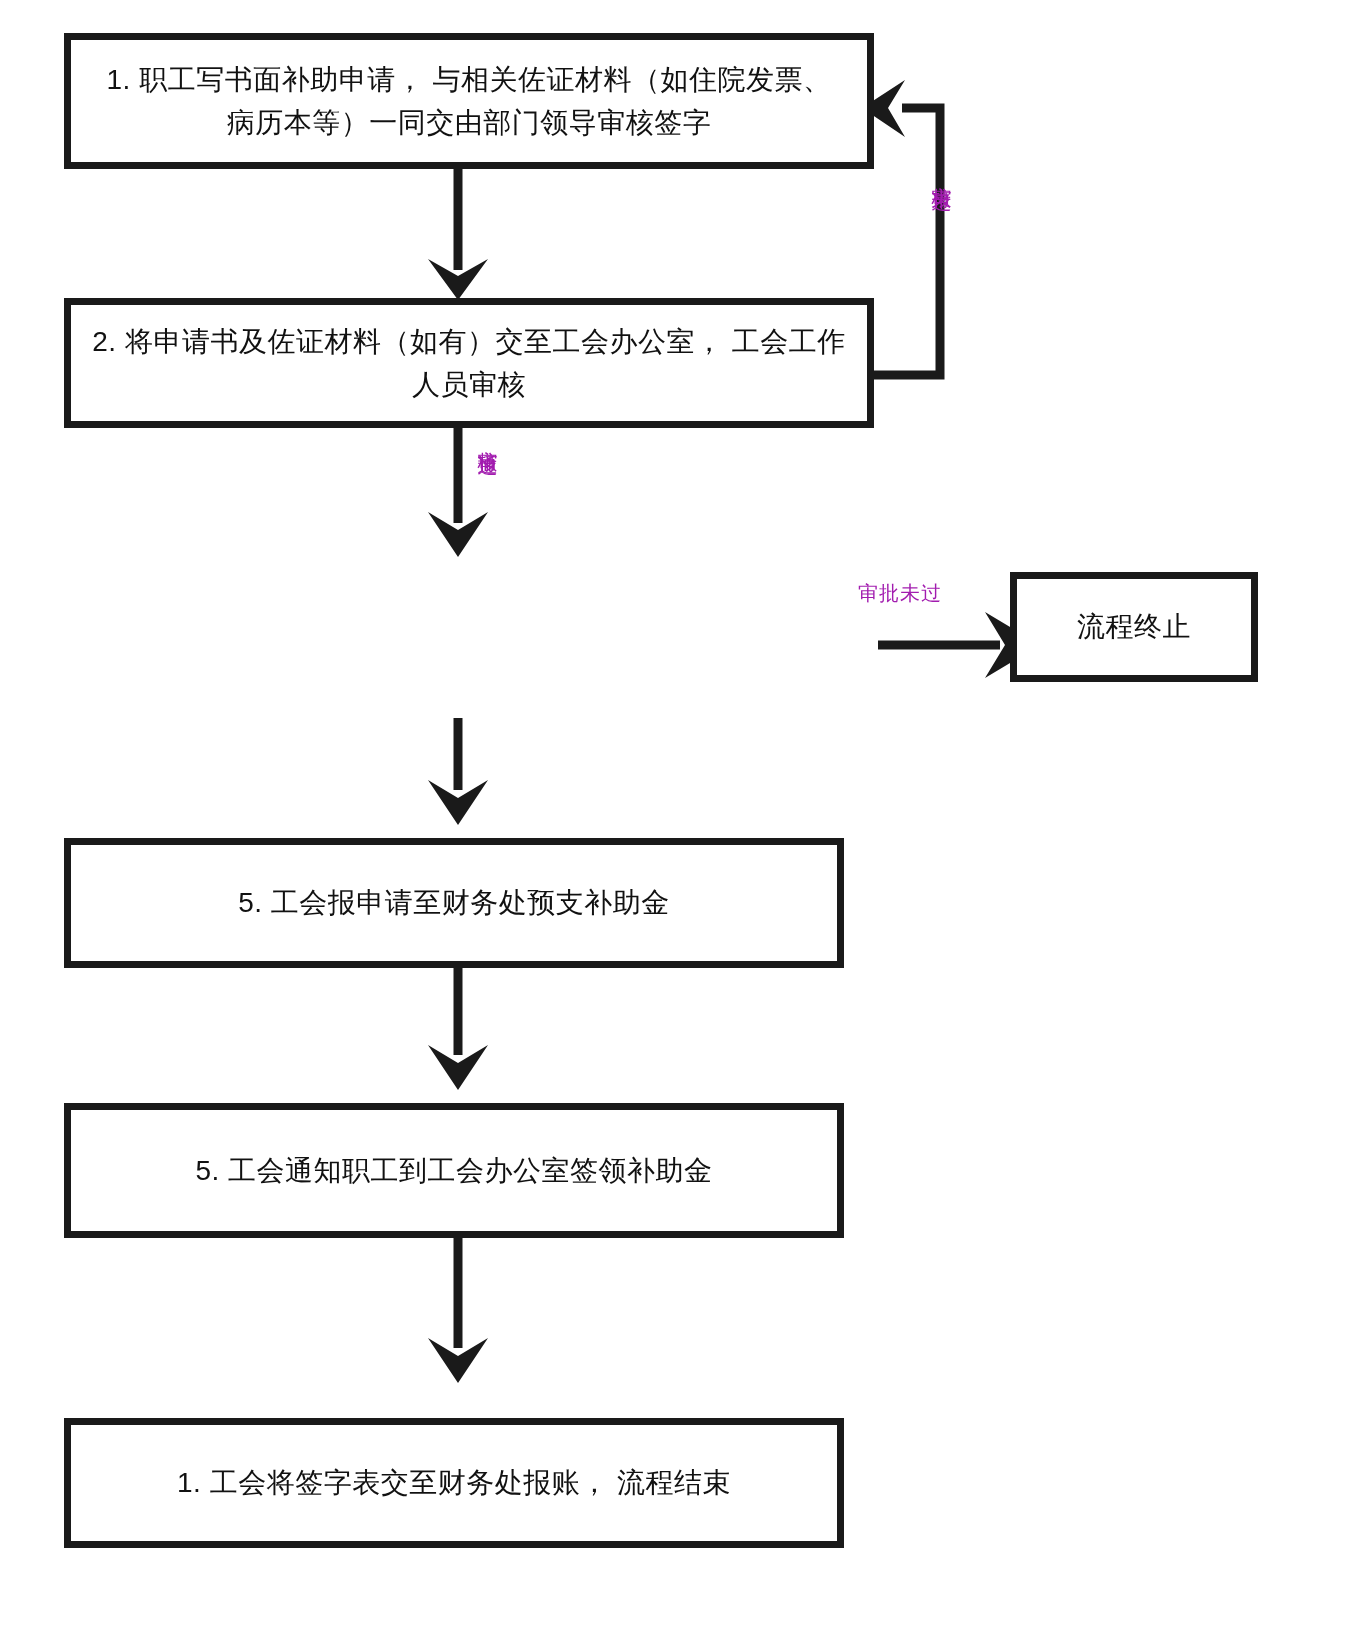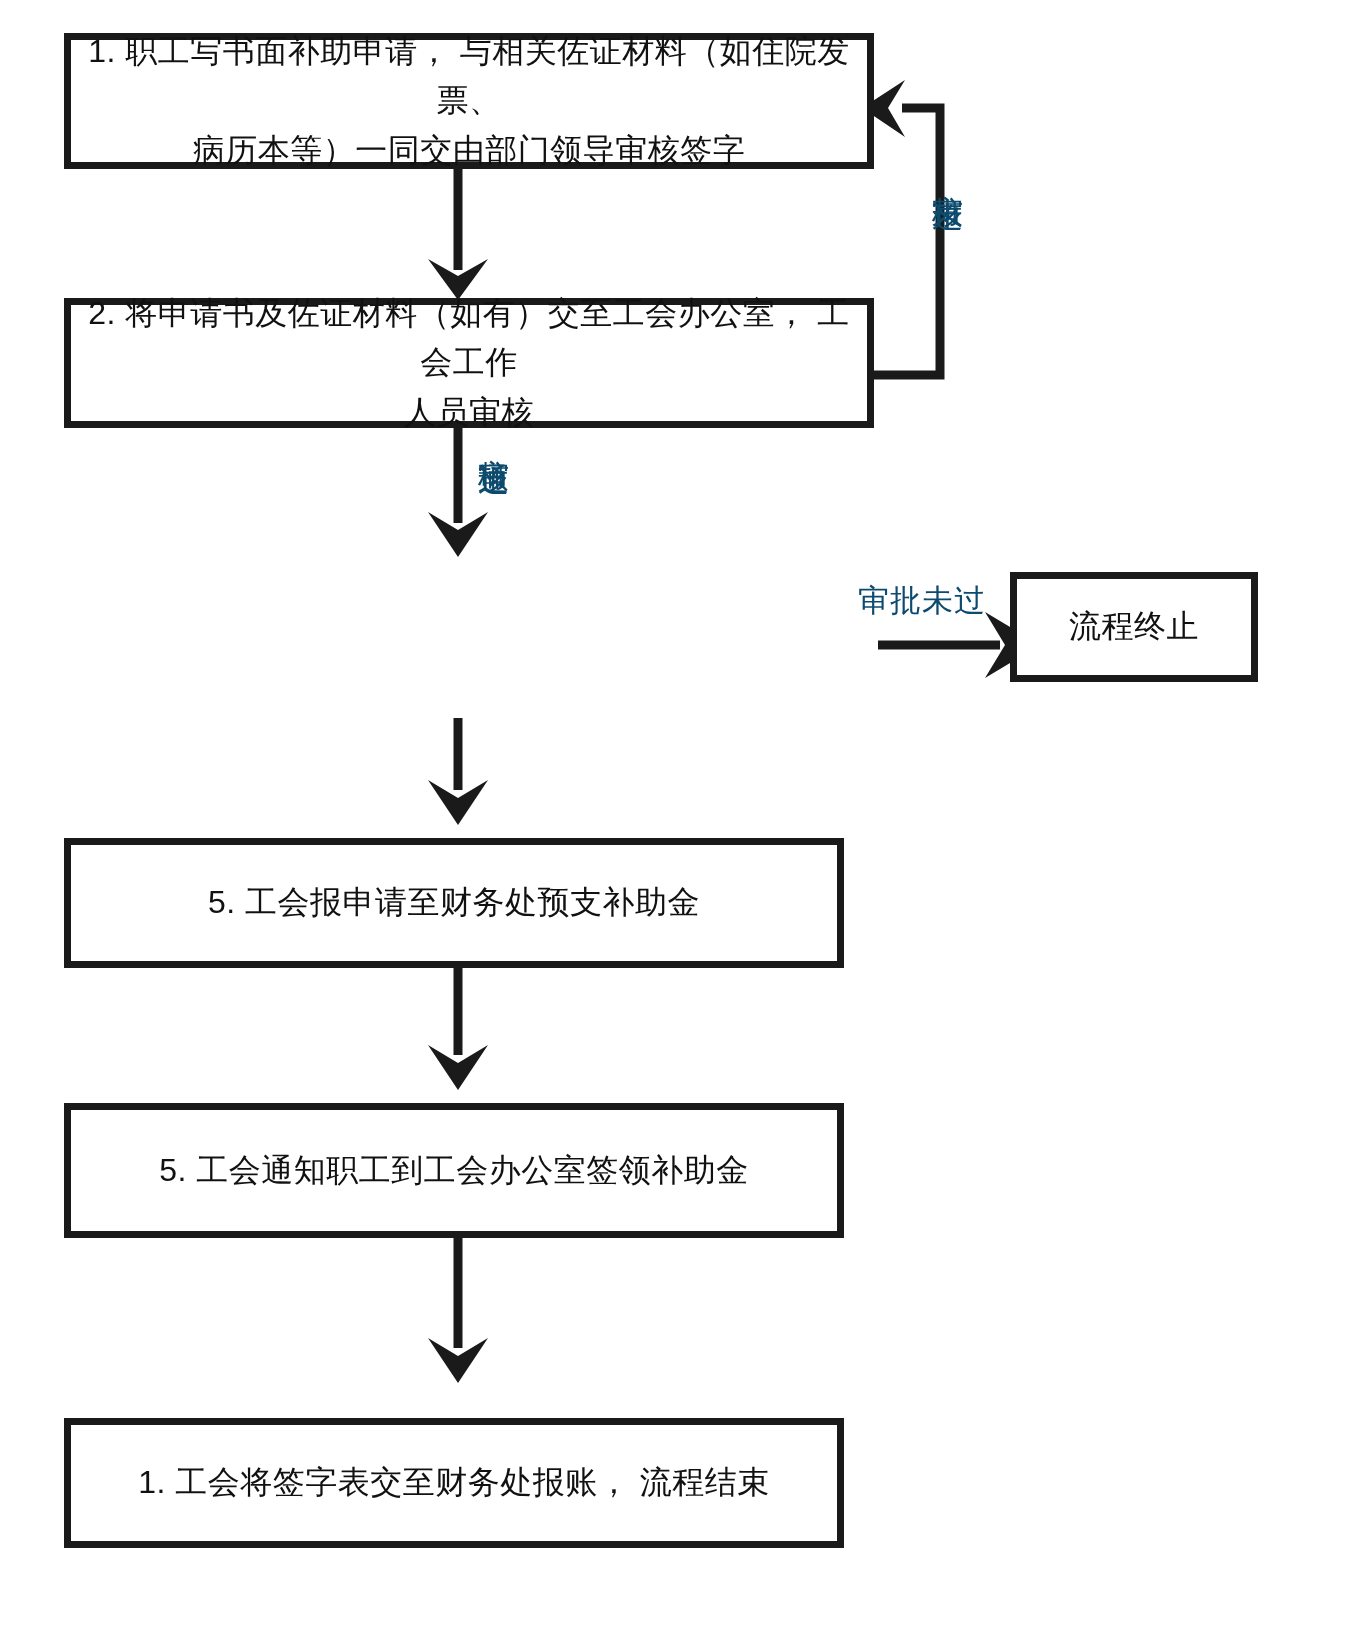--- a/index.html
+++ b/index.html
@@ -21,32 +21,32 @@
     position: absolute;
     box-sizing: border-box;
     border: 7px solid #1a1a1a;
     background: #ffffff;
     display: flex;
     align-items: center;
     justify-content: center;
     text-align: center;
   }
   .node-text {
-    font-size: 32px;
+    font-size: 28px;
     line-height: 1.55;
     color: #111111;
     font-weight: 500;
     letter-spacing: 0.5px;
     padding: 0 14px;
     white-space: pre-line;
   }
   .edge-label {
     position: absolute;
-    font-size: 31px;
-    color: #0c4a6e;
+    font-size: 20px;
+    color: #a21caf;
     font-weight: 500;
     letter-spacing: 1px;
     white-space: nowrap;
   }
   .edge-label.vertical {
     writing-mode: vertical-rl;
     text-orientation: upright;
     line-height: 1.0;
     letter-spacing: 2px;
   }
@@ -104,21 +104,21 @@
       <line x1="458" y1="1238" x2="458" y2="1348" stroke="#1a1a1a" stroke-width="9"></line>
       <path d="M 428 1338 L 458 1383 L 488 1338 L 458 1356 Z" fill="#1a1a1a"></path>
     </g>
   </svg>
 
   <div class="node" style="left:64px; top:33px; width:810px; height:136px;">
     <div class="node-text">1. 职工写书面补助申请，  与相关佐证材料（如住院发票、
 病历本等）一同交由部门领导审核签字</div>
   </div>
 
-  <div class="node" style="left:64px; top:298px; width:810px; height:130px;justify-content:flex-end;">
+  <div class="node" style="left:64px; top:298px; width:810px; height:130px;">
     <div class="node-text">2. 将申请书及佐证材料（如有）交至工会办公室，  工会工作
 人员审核</div>
   </div>
 
 
   <div class="node" style="left:64px; top:838px; width:780px; height:130px;justify-content:center;">
     <div class="node-text">5. 工会报申请至财务处预支补助金</div>
   </div>
 
   <div class="node" style="left:64px; top:1103px; width:780px; height:135px;">

